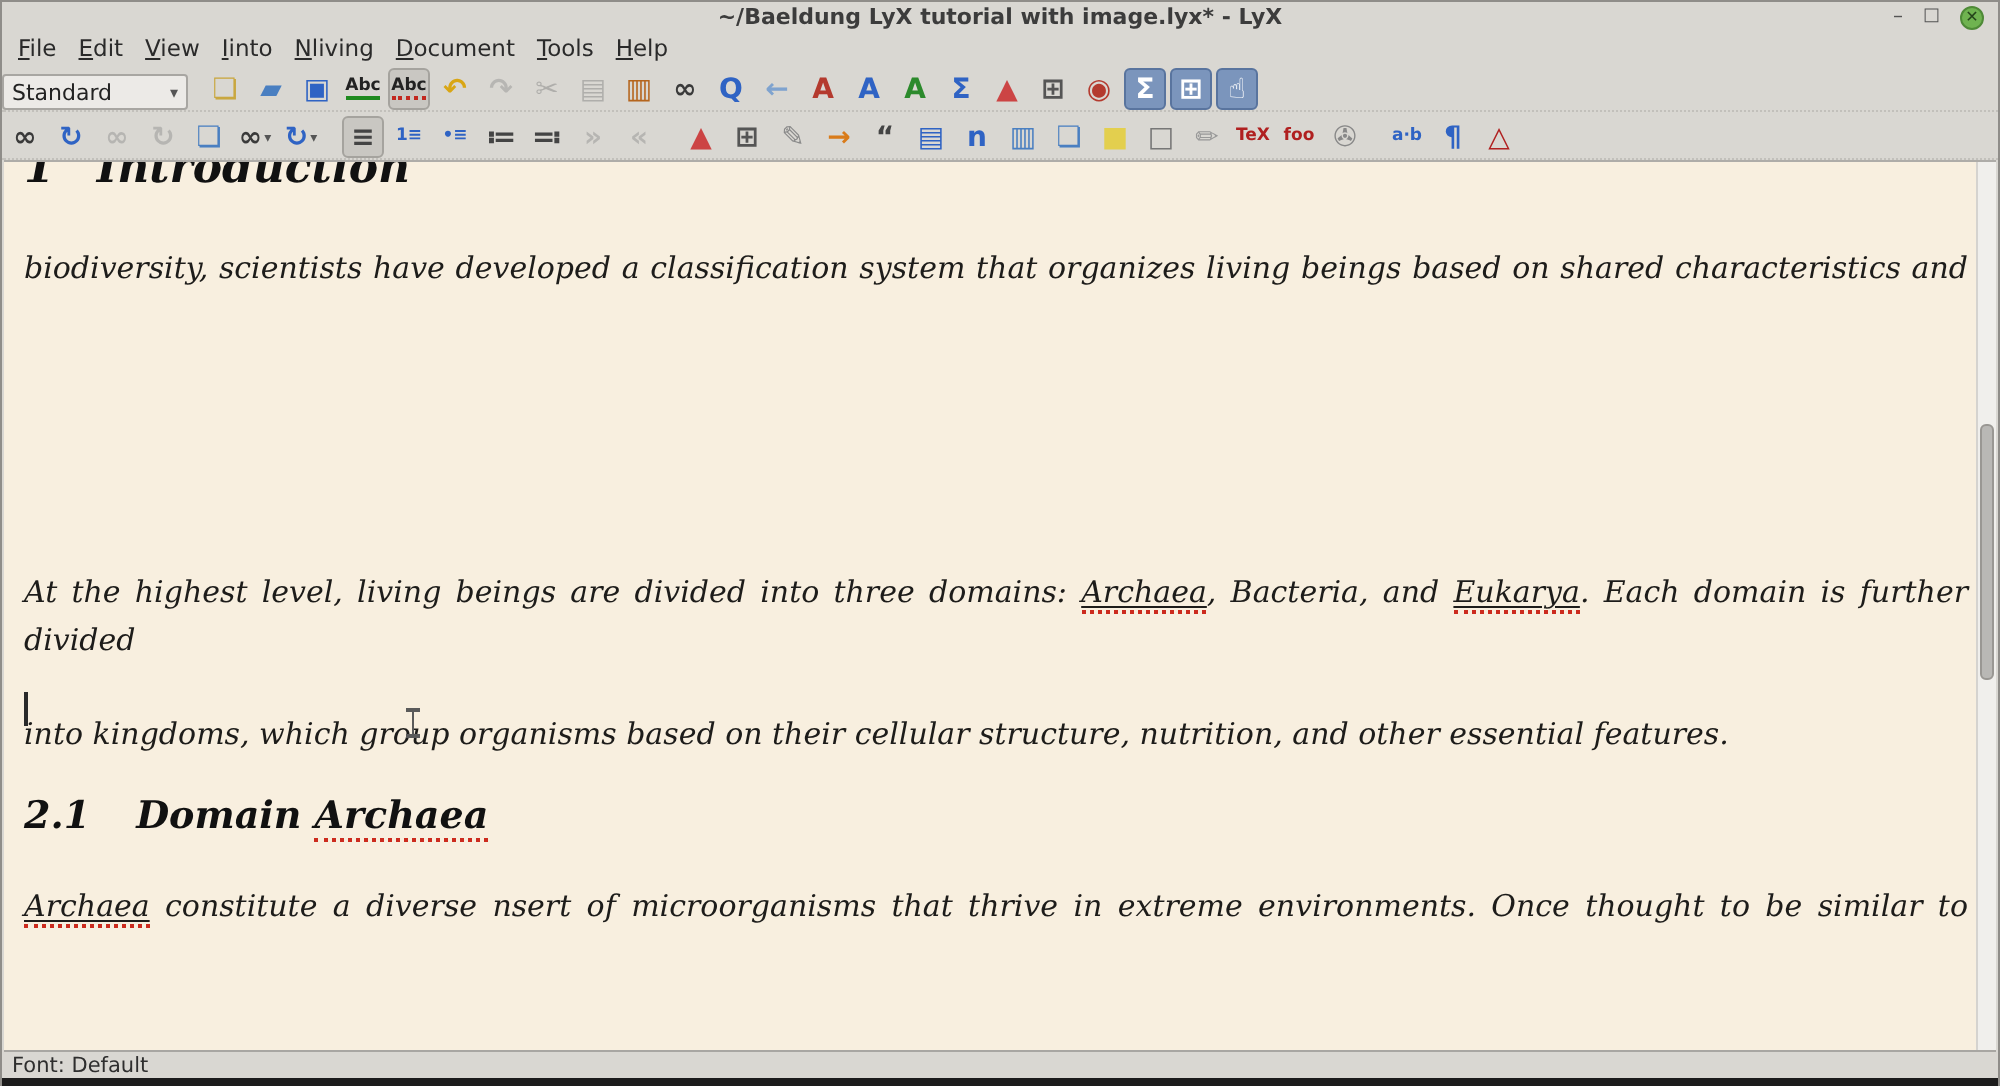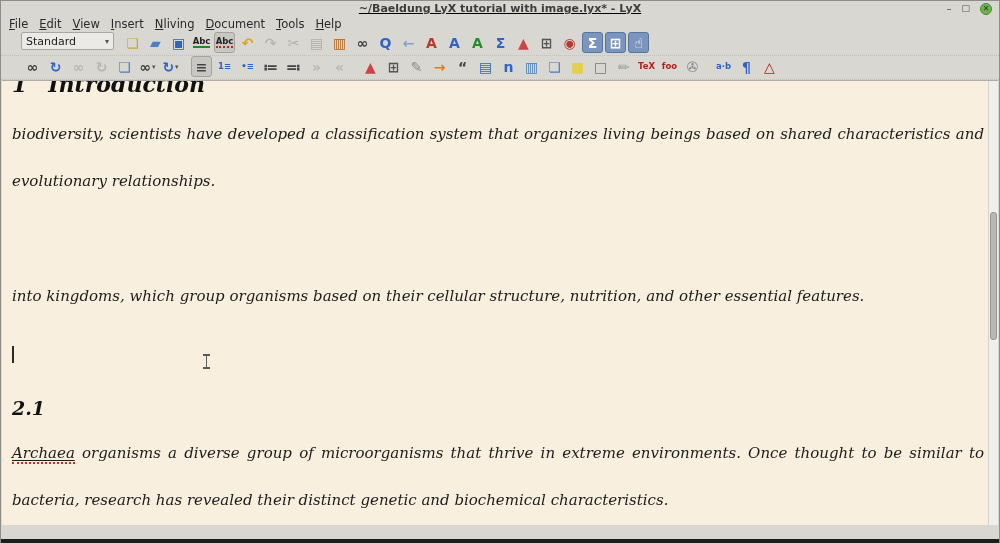--- a/index.html
+++ b/index.html
@@ -1,34 +1,34 @@
 <!DOCTYPE html>
 <html><head>
 <meta charset="utf-8">
 <style>
   * { box-sizing: border-box; margin: 0; padding: 0; }
   html,body { width:1000px; height:543px; }
   body { font-family:"DejaVu Sans", sans-serif; background:#d9d7d2; position:relative; overflow:hidden; }
   .window { position:absolute; inset:0; border:1px solid #8f8d89; }
 
   
-  .titlebar { height:15px; background:#d9d7d2; position:relative; display:flex; align-items:center; justify-content:center;text-decoration:underline; }
+  .titlebar { height:15px; background:#d9d7d2; position:relative; display:flex; align-items:center; justify-content:center; }
   .title { font-size:11px; font-weight:bold; color:#3c3c3c; line-height:15px; }
   .winbtns { position:absolute; right:7px; top:0; height:15px; display:flex; align-items:center; gap:10px; }
   .wb { font-size:10px; color:#555; line-height:1; cursor:default; }
   .wb.max { font-size:9px; }
   .wb.close { width:12px; height:12px; background:#6fb350; border:1px solid #4e8a37; border-radius:50%; color:#24431a; font-size:8px; display:flex; align-items:center; justify-content:center; }
 
   
   .menubar { height:16px; display:flex; align-items:center; padding-left:8px; }
   .menu-item { font-size:11.5px; color:#2a2a2a; margin-right:11px; cursor:default; }
   .mkey { text-decoration:underline; }
 
   
-  .toolbar { height:24px; display:flex; align-items:flex-start; padding-left:20px; border-bottom:1px dotted #c2c0bb; }
+  .toolbar { height:24px; display:flex; align-items:flex-end; padding-left:0; border-bottom:1px dotted #c2c0bb; }
   .iconrow { display:flex; align-items:center; }
   .combo { width:93px; height:18px; background:#eceae7; border:1px solid #a8a6a2; border-radius:2px; display:flex; align-items:center; justify-content:space-between; padding:0 4px; margin-right:7px; font-size:11px; color:#222; }
   .carr { font-size:8px; color:#555; }
   .tbi { width:21px; height:21px; margin:0 1px; border-radius:3px; display:flex; align-items:center; justify-content:center; border:1px solid transparent; cursor:default; }
   .tbi .glyph { font-size:14px; font-weight:bold; line-height:1; }
   .tbi.small .glyph { font-size:8.5px; letter-spacing:0; }
   .tbi.disabled { opacity:.42; }
   .tbi.active { background:#7b95bc; border-color:#59749e; }
   .tbi.active .glyph { color:#fff !important; }
   .tbi.pressed { background:#c9c7c2; border-color:#a5a39e; }
@@ -81,21 +81,21 @@
       <span class="wb max">□</span>
       <span class="wb close">✕</span>
     </span>
   </div>
 
   <div class="menubar">
 
   <span class="menu-item"><span class="mkey">F</span><span>ile</span></span>
       <span class="menu-item"><span class="mkey">E</span><span>dit</span></span>
       <span class="menu-item"><span class="mkey">V</span><span>iew</span></span>
-      <span class="menu-item"><span class="mkey">I</span><span>nsert</span></span>
+      <span class="menu-item"><span class="mkey">I</span><span>into</span></span>
       <span class="menu-item"><span class="mkey">N</span><span>living</span></span>
       <span class="menu-item"><span class="mkey">D</span><span>ocument</span></span>
       <span class="menu-item"><span class="mkey">T</span><span>ools</span></span>
       <span class="menu-item"><span class="mkey">H</span><span>elp</span></span>
     </div>
 
   <div class="toolbar tb1">
     <span class="combo">
       <span>Standard</span>
       <span class="carr">▾</span>
@@ -280,41 +280,43 @@
   </div>
 
   <div class="docarea">
 
     <div class="absblk sec-h h-one">
       <span class="sec-num">1</span><span>Introduction</span>
     </div>
 
     <div class="absblk para p-one">
         <div class="docline jline"><span>biodiversity, scientists have developed a classification system that organizes living beings based on shared characteristics and</span></div>
-        <div class="docline"><span>evolutionary relationships.</span></div>
       </div>
 
 
     <div class="absblk para p-two">
+        <div class="docline jline"><span>At the highest level, living beings are divided into three domains: </span><span class="misspelled u-solid">Archaea</span><span>, Bacteria, and </span><span class="misspelled u-solid">Eukarya</span><span>. Each domain is further divided</span></div>
         <div class="docline"><span>into kingdoms, which group organisms based on their cellular structure, nutrition, and other essential features.</span></div>
       </div>
 
     <div class="caret"></div>
     <div class="ibeam"></div>
 
     <div class="absblk sec-h h-sub">
-      <span class="sec-num">2.1</span>
+      <span class="sec-num">2.1</span><span class="h-sub-title" style="display:inline-block"><div class="docline"><span>Domain </span><span class="misspelled">Archaea</span></div></span>
     </div>
 
     <div class="absblk para p-three">
-        <div class="docline jline"><span class="misspelled u-solid">Archaea</span><span> organisms a diverse group of microorganisms that thrive in extreme environments. Once thought to be similar to</span></div>
-        <div class="docline"><span>bacteria, research has revealed their distinct genetic and biochemical characteristics.</span></div>
+        <div class="docline jline"><span class="misspelled u-solid">Archaea</span><span> constitute a diverse nsert of microorganisms that thrive in extreme environments. Once thought to be similar to</span></div>
       </div>
 
     <div class="scroll-track">
       <div class="scroll-thumb"></div>
     </div>
   </div>
 
+  <div class="statusbar">
+    <span>Font: Default</span>
+  </div>
 
   <div class="bottomstrip"></div>
 
 </div>
 
 </body></html>

